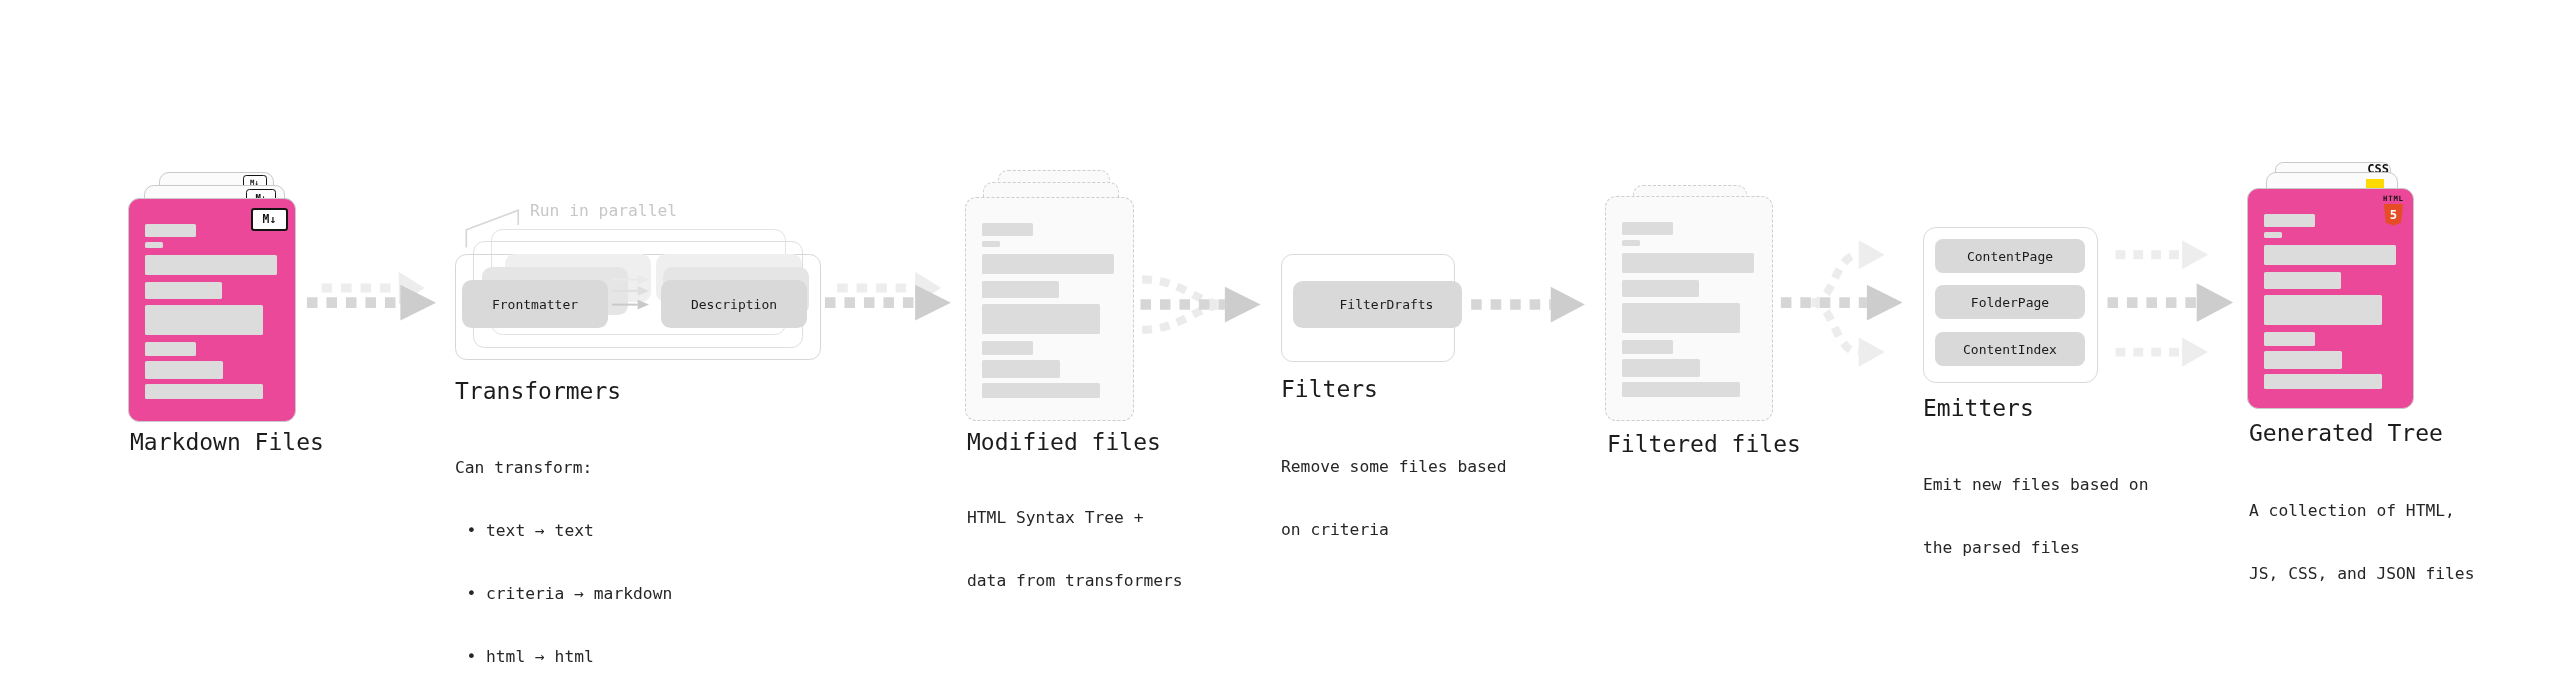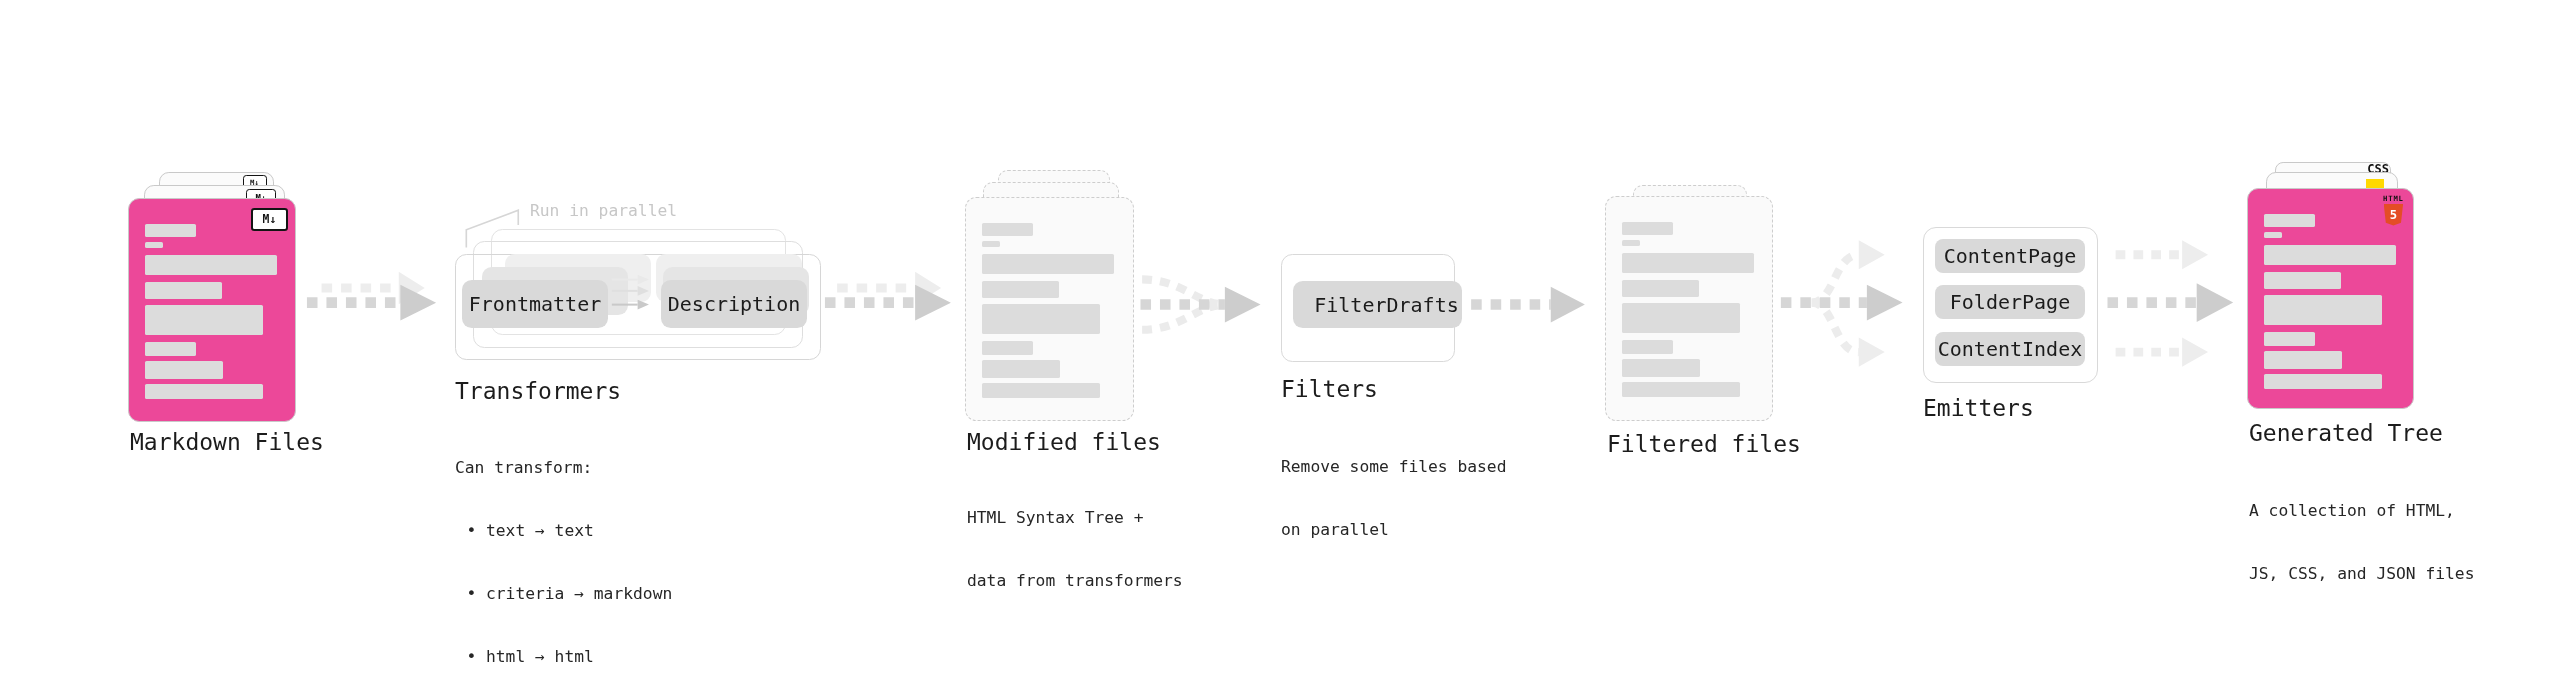--- a/index.html
+++ b/index.html
@@ -26,21 +26,21 @@
   .md-icon{position:absolute;display:flex;align-items:center;justify-content:center;
            background:#fff;border:2px solid #141414;border-radius:3.3px;
            font-weight:bold;color:#141414;}
   .md-lg{width:32.5px;height:18.7px;font-size:11.4px;right:7.3px;top:9px;}
   .md-md{width:28px;height:14.6px;font-size:9px;border-width:1.6px;right:8.1px;top:3.3px;}
   .md-sm{width:22px;height:11.4px;font-size:7.3px;border-width:1.6px;right:6.5px;top:2.4px;}
 
   
   .obox{position:absolute;border:1.6px solid #d9d9d9;border-radius:11.4px;background:transparent;}
   .pill{position:absolute;background:#d9d9d9;border-radius:9.8px;display:flex;align-items:center;
-        justify-content:center;font-size:20px;color:#1b1b1b;}
+        justify-content:center;font-size:13px;color:#1b1b1b;}
   .pill-ghost1{background:#e5e5e5;}
   .pill-ghost2{background:#efefef;}
 
   
   .title{position:absolute;font-size:23px;color:#1c1c1c;white-space:pre;}
   .desc{position:absolute;font-size:16.3px;color:#262626;line-height:21px;white-space:pre;}
   .desc .indent{padding-left:11.4px;}
   .annotation{position:absolute;font-size:16.3px;color:#c7c7c7;white-space:pre;}
 
   
@@ -150,21 +150,21 @@
     <path d="M 10,76 C 55,76 75,50 103,46" stroke="#ebebeb" stroke-width="10" stroke-dasharray="12 10" fill="none"></path>
     <line x1="8" y1="45" x2="112" y2="45" stroke="#d6d6d6" stroke-width="13" stroke-dasharray="13 11"></line>
     <polygon points="112,23 156,45 112,67" fill="#cdcdcd"></polygon>
   </svg>
 
   <div class="obox" style="left:1281px;top:254px;width:172px;height:106px;"></div>
   <div class="pill" style="left:1293px;top:281px;width:151px;height:47px;padding-left:18px;">FilterDrafts</div>
   <div class="title" style="left:1281px;top:376px;">Filters</div>
   <div class="desc" style="left:1281px;top:414px;">
     <div>Remove some files based</div>
-    <div>on parallel</div>
+    <div>on criteria</div>
   </div>
 
   <svg style="left:1463px;top:284px;" width="130" height="41" viewBox="0 0 160 50">
     <line x1="10" y1="25" x2="108" y2="25" stroke="#d6d6d6" stroke-width="13" stroke-dasharray="13 11"></line>
     <polygon points="108,3 150,25 108,47" fill="#cdcdcd"></polygon>
   </svg>
 
   <div class="backdoc dashed" style="left:1633px;top:185px;width:112px;height:49px;"></div>
   <div class="doc dashed" style="left:1605px;top:196px;width:166px;height:223px;">
     <div class="bar b1"></div>
@@ -185,20 +185,24 @@
     <polygon points="102,130 134,148 102,166" fill="#ededed"></polygon>
     <line x1="6" y1="87" x2="112" y2="87" stroke="#d6d6d6" stroke-width="13" stroke-dasharray="13 11"></line>
     <polygon points="112,65 156,87 112,109" fill="#cdcdcd"></polygon>
   </svg>
 
   <div class="obox" style="left:1923px;top:227px;width:173px;height:154px;border-radius:13px;"></div>
   <div class="pill" style="left:1935px;top:239px;width:150px;height:34px;border-radius:8.1px;">ContentPage</div>
   <div class="pill" style="left:1935px;top:285px;width:150px;height:34px;border-radius:8.1px;">FolderPage</div>
   <div class="pill" style="left:1935px;top:332px;width:150px;height:34px;border-radius:8.1px;">ContentIndex</div>
   <div class="title" style="left:1923px;top:395px;">Emitters</div>
+  <div class="desc" style="left:1923px;top:432px;">
+    <div>Emit new files based on</div>
+    <div>the parsed files</div>
+  </div>
 
   <svg style="left:2101px;top:232px;" width="146" height="138" viewBox="0 0 180 170">
     <line x1="18" y1="28" x2="100" y2="28" stroke="#ededed" stroke-width="11" stroke-dasharray="12 10"></line>
     <polygon points="100,10 132,28 100,46" fill="#ededed"></polygon>
     <line x1="8" y1="87" x2="118" y2="87" stroke="#d6d6d6" stroke-width="13" stroke-dasharray="13 11"></line>
     <polygon points="118,63 163,87 118,111" fill="#cdcdcd"></polygon>
     <line x1="18" y1="148" x2="100" y2="148" stroke="#ededed" stroke-width="11" stroke-dasharray="12 10"></line>
     <polygon points="100,130 132,148 100,166" fill="#ededed"></polygon>
   </svg>
 

